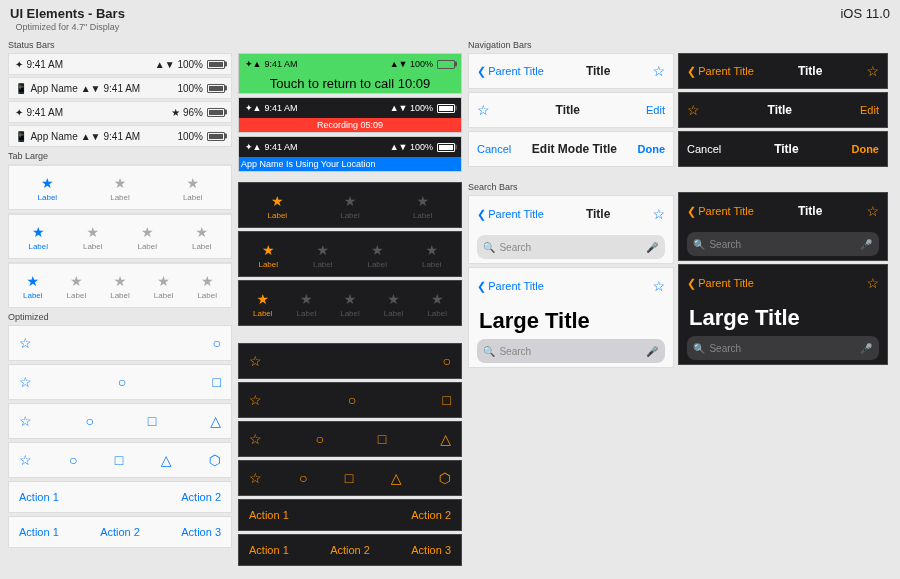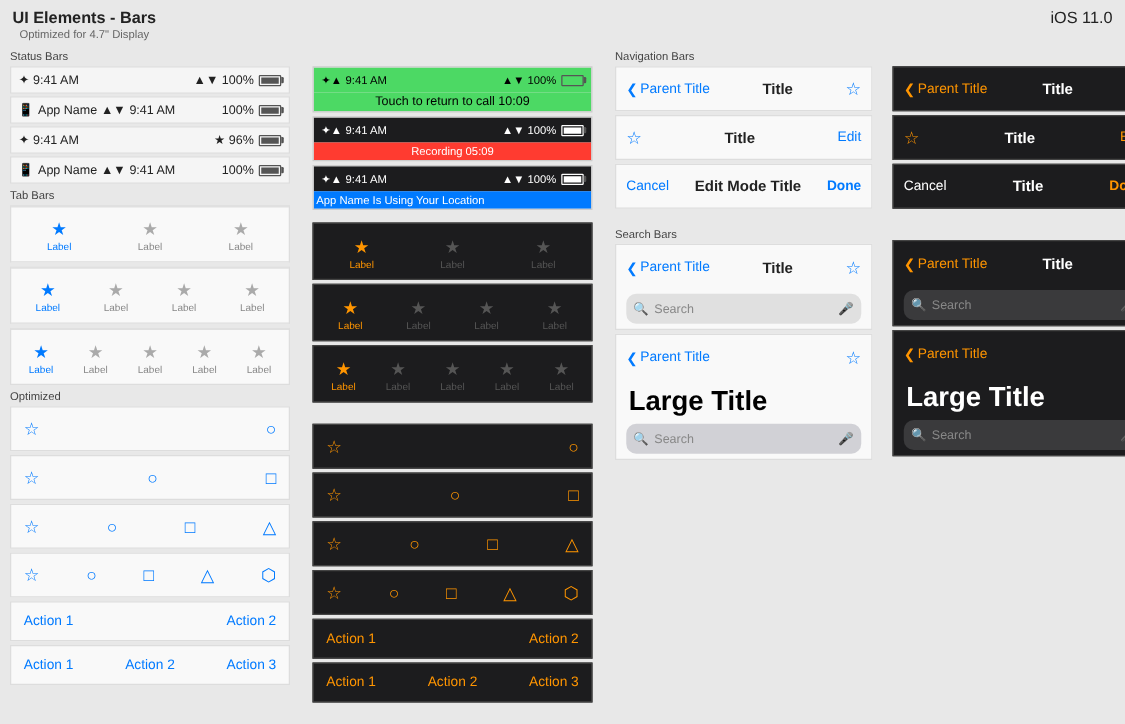--- a/index.html
+++ b/index.html
@@ -18,21 +18,21 @@
       padding: 6px 10px 4px 10px;
       text-align: center;
     }
     .page-title { font-size: 13px; font-weight: 600; color: #222; }
     .page-subtitle { font-size: 9px; color: #666; margin-top: 1px; }
     .ios-version { font-size: 13px; font-weight: 400; color: #222; }
 
     .main-content {
       display: grid;
       grid-template-columns: 230px 230px 210px 210px;
-      gap: 12px;
+      gap: 0;
       padding: 0 8px 8px 8px;
     }
 
     
     .col1 { padding-right: 6px; }
     .col2 { padding-right: 6px; }
     .col3 { padding-right: 4px; }
     .col4 { }
 
     .section-label {
@@ -96,21 +96,21 @@
       display: flex;
       align-items: center;
       justify-content: space-between;
       font-size: 9px;
       color: #000;
     }
     .status-bar-notification {
       background: #4cd964;
       text-align: center;
       padding: 2px;
-      font-size: 10px;
+      font-size: 13px;
       color: #000;
     }
 
     .ios-bar-group {
       border: 1px solid #ccc;
       margin-bottom: 3px;
       overflow: hidden;
     }
 
     
@@ -385,21 +385,21 @@
           <span>9:41 AM</span>
         </div>
         <div class="status-right">
           <span>100%</span>
           <div class="battery-bar">
               <div class="battery-fill full"></div>
             </div>
         </div>
       </div>
 
-      <div class="section-label">Tab Bars</div>
+      <div class="section-label">Tab Large</div>
 
       <div class="tab-bar-light">
         <div class="tab-item">
           <span class="star-active-blue">★</span>
           <span class="tab-label-active-blue">Label</span>
         </div>
         <div class="tab-item">
           <span class="star-inactive-light">★</span>
           <span class="tab-label">Label</span>
         </div>

